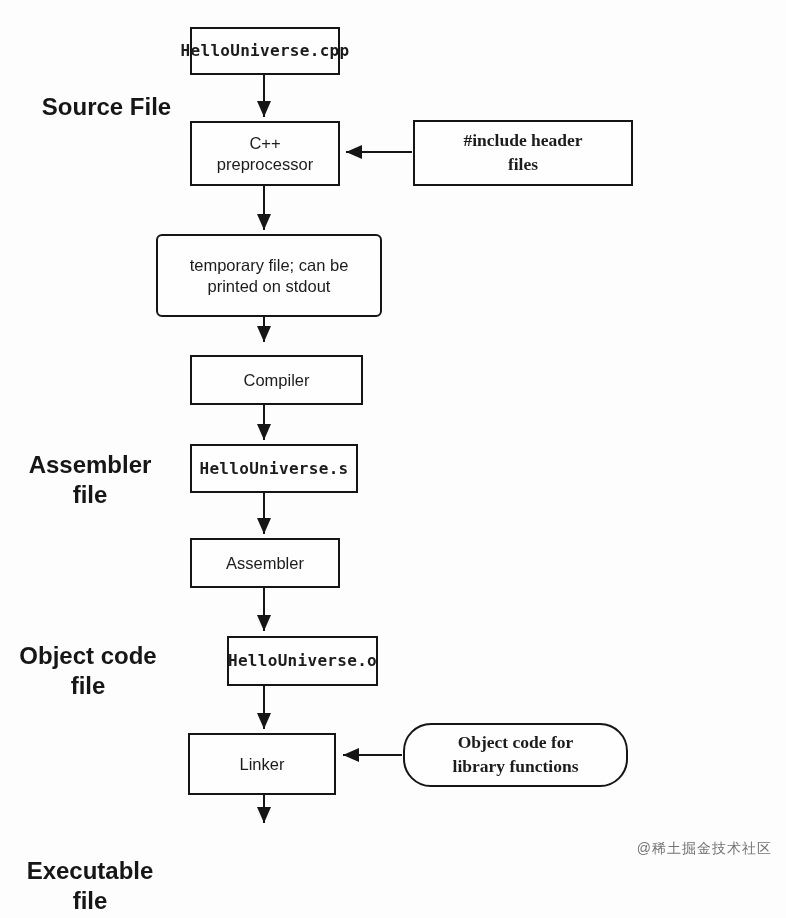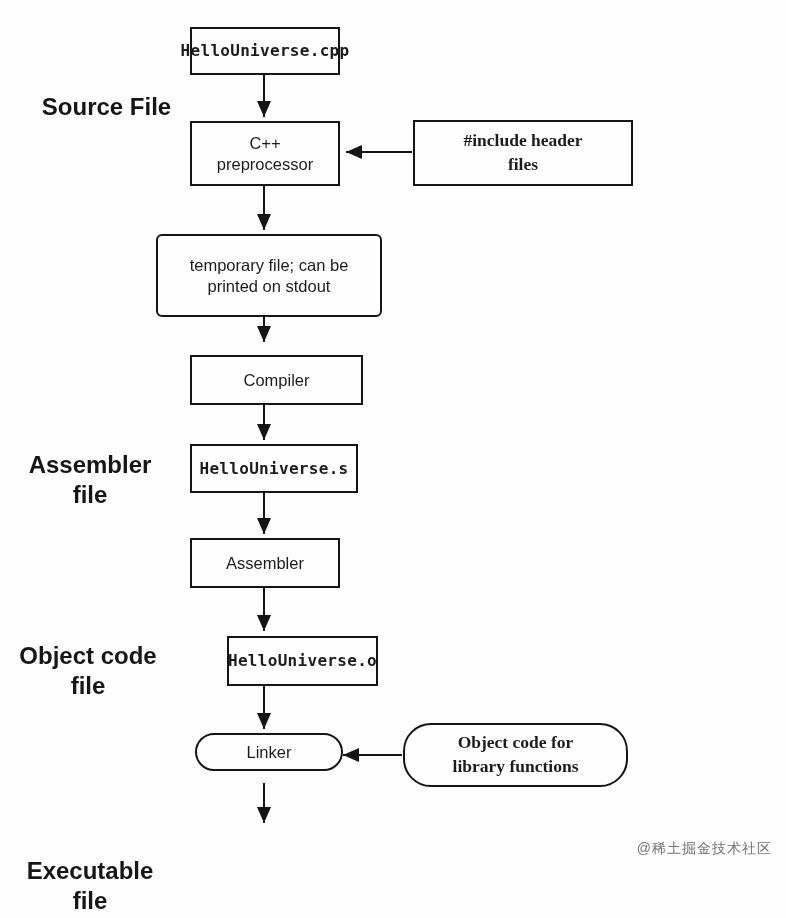--- a/index.html
+++ b/index.html
@@ -97,21 +97,21 @@
 printed on stdout</div>
 
   <div class="box plain" style="left:190px; top:346px; width:173px; height:50px;margin-top:9px;">Compiler</div>
 
   <div class="box mono" style="left:190px; top:444px; width:168px; height:49px;">HelloUniverse.s</div>
 
   <div class="box plain" style="left:190px; top:538px; width:150px; height:50px;">Assembler</div>
 
   <div class="box mono" style="left:190px; top:636px; width:151px; height:50px;margin-left:37px;">HelloUniverse.o</div>
 
-  <div class="box plain" style="left:195px; top:733px; width:148px; height:38px;border-radius:19px;">Linker</div>
+  <div class="box plain" style="left:188px; top:733px; width:148px; height:62px;">Linker</div>
 
 
   <div class="box boldbox" style="left:413px; top:120px; width:220px; height:66px;">#include header
 files</div>
 
   <div class="box boldbox" style="left:403px; top:723px; width:225px; height:64px;border-radius:28px;">Object code for
 library functions</div>
 
   <div class="watermark">@稀土掘金技术社区</div>
 

